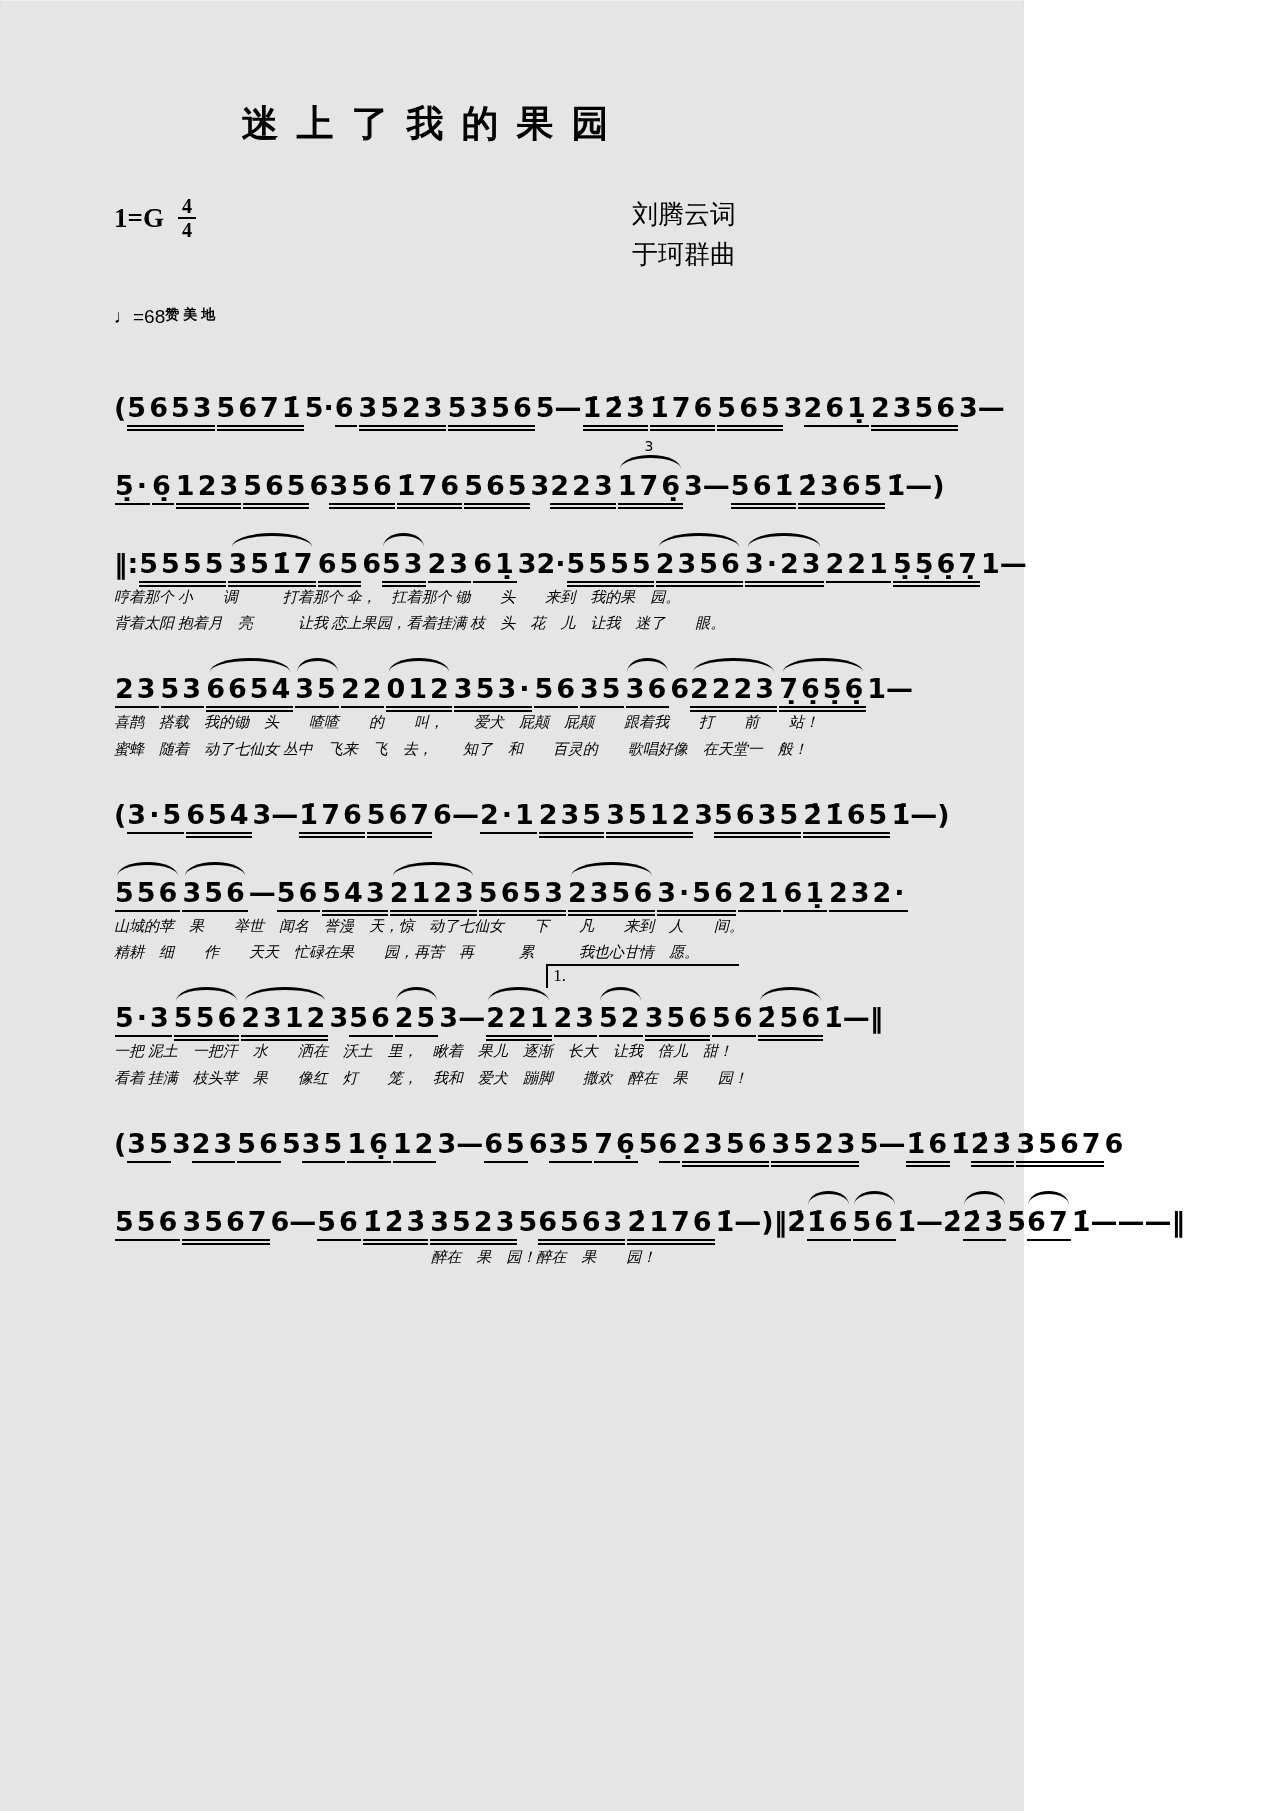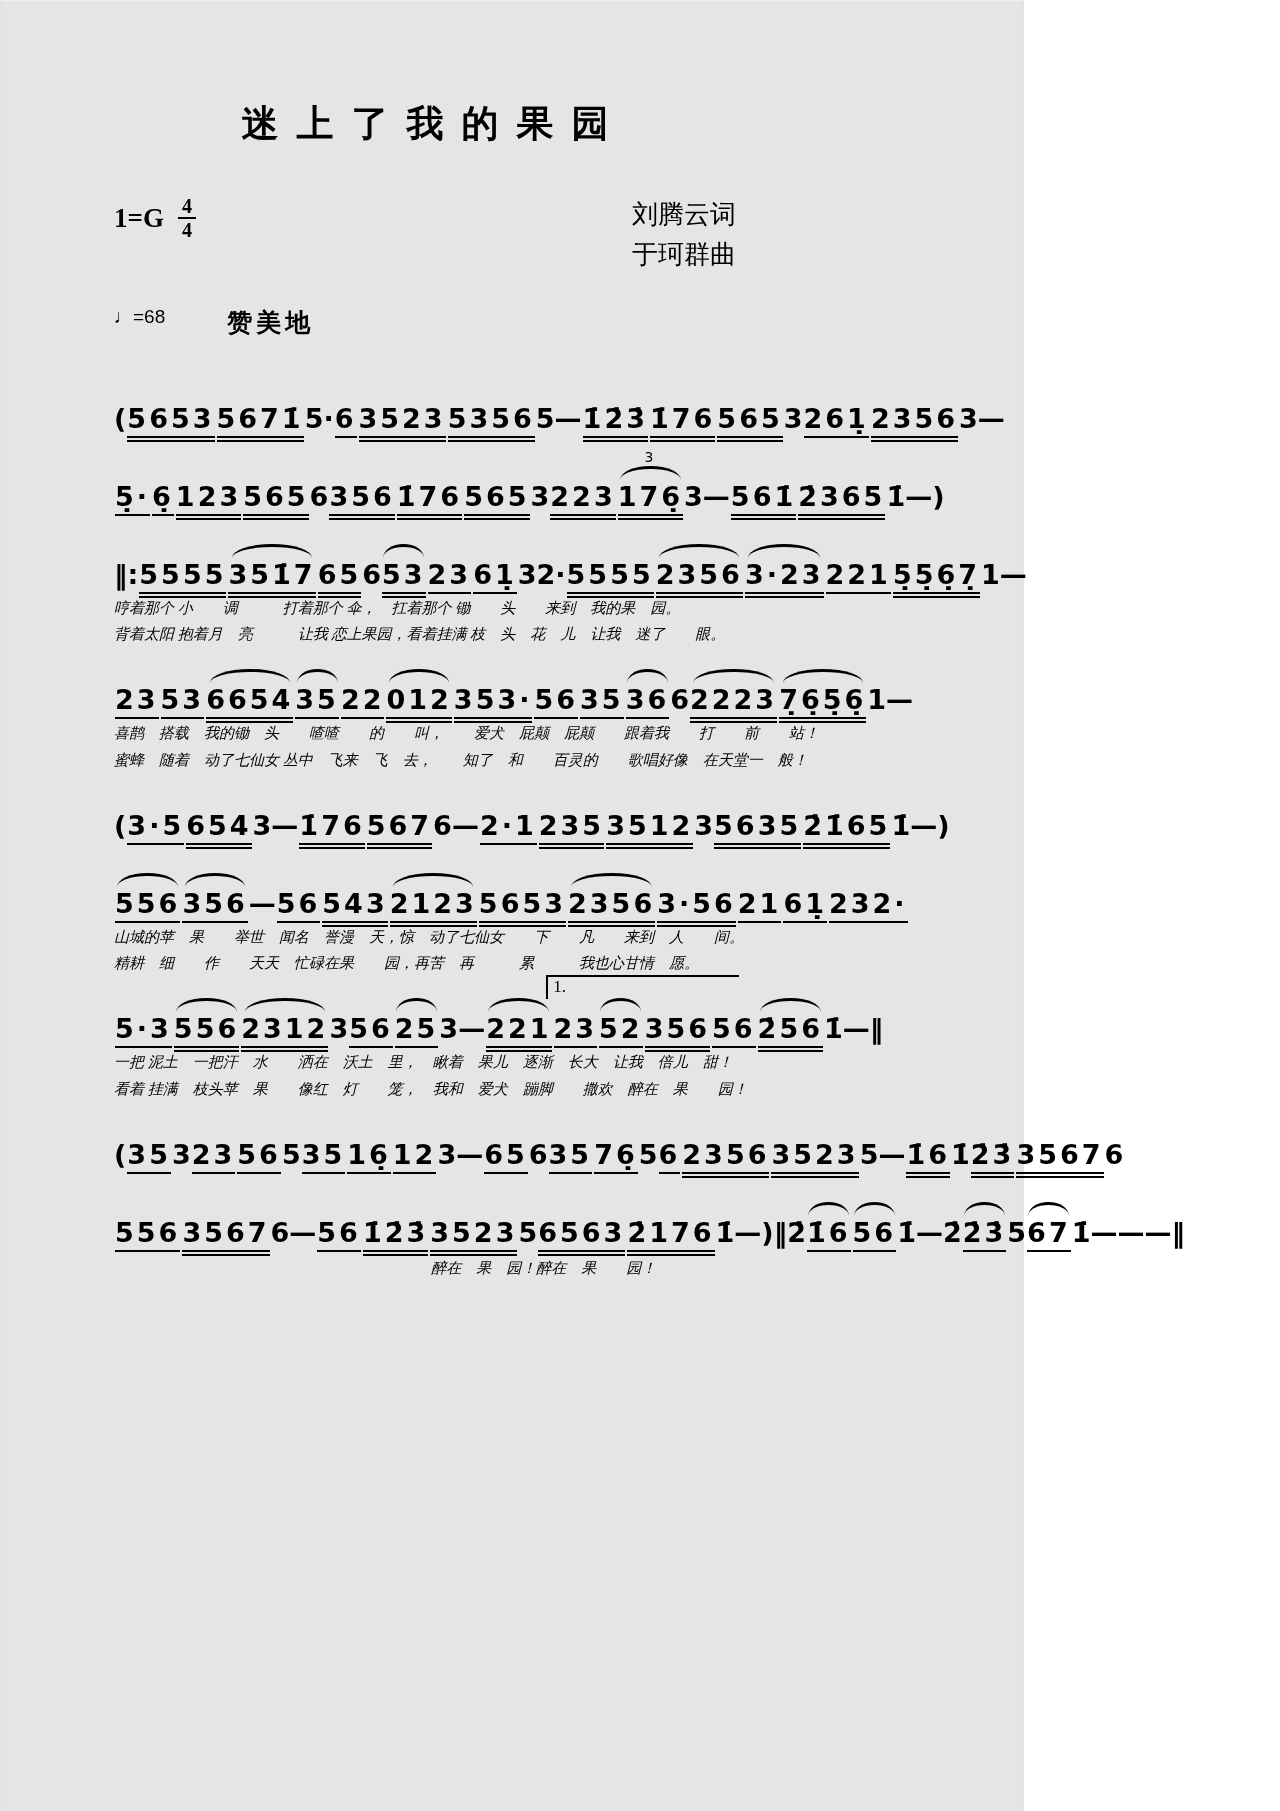--- a/index.html
+++ b/index.html
@@ -14,21 +14,21 @@
     margin:40px 0 0 0;text-align:center;font-size:37px;font-weight:bold;
     letter-spacing:18px;text-indent:18px;white-space:nowrap;
   }
   .meta-row{display:flex;justify-content:space-between;align-items:flex-start;margin-top:46px;}
   .keysig{font-size:27px;font-weight:bold;font-family:"Liberation Serif","DejaVu Serif",serif;display:flex;align-items:center;}
   .frac{display:inline-block;margin-left:14px;vertical-align:middle;}
   .frac b{display:block;text-align:center;font-size:20px;line-height:1.1;padding:0 4px;}
   .frac b:first-child{border-bottom:2px solid #000;}
   .credits{font-size:26px;line-height:1.55;text-align:left;font-family:"Liberation Serif","DejaVu Serif",serif;}
   .tempo-row{margin-top:30px;font-size:19px;display:flex;align-items:flex-start;}
-  .tempo-row .expr{font-size:25px;font-weight:bold;margin-left:62px;letter-spacing:4px;}
+  .tempo-row .expr{font-size:14px;font-weight:bold;letter-spacing:4px;}
   #score{margin-top:64px;}
   .sys{position:relative;margin-bottom:46px;}
   .sys.haslyr{margin-bottom:40px;}
   .music-line{
     display:flex;justify-content:space-between;align-items:baseline;
     font-weight:bold;font-size:27px;font-family:"DejaVu Sans","Liberation Sans",sans-serif;
     white-space:nowrap;
   }
   .grp{position:relative;letter-spacing:3px;padding:0 1px;}
   .grp i{font-style:normal;}

